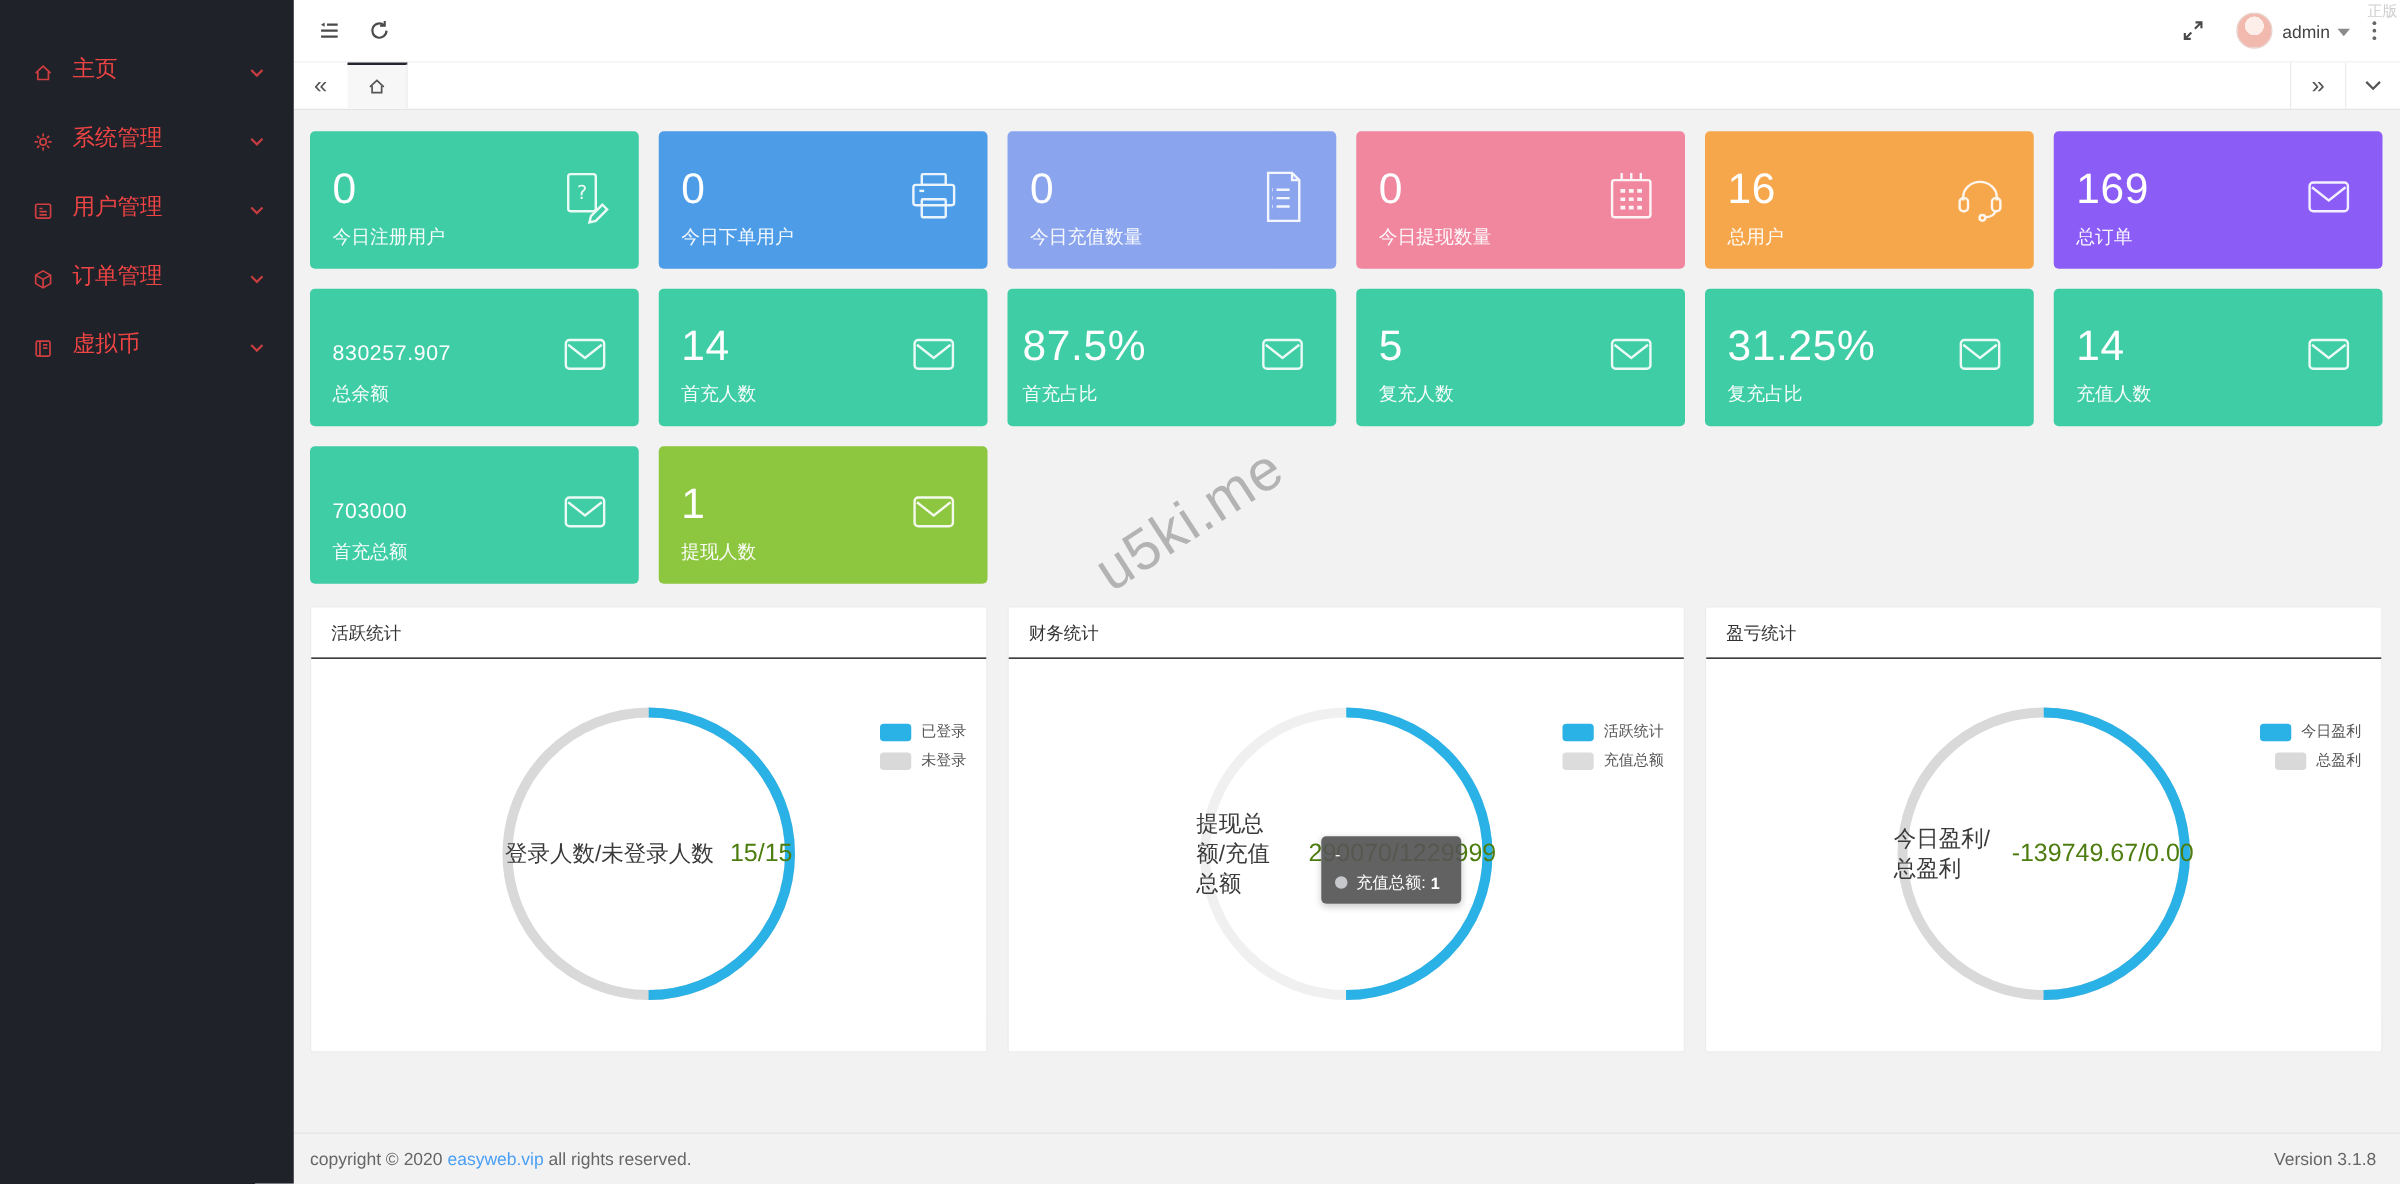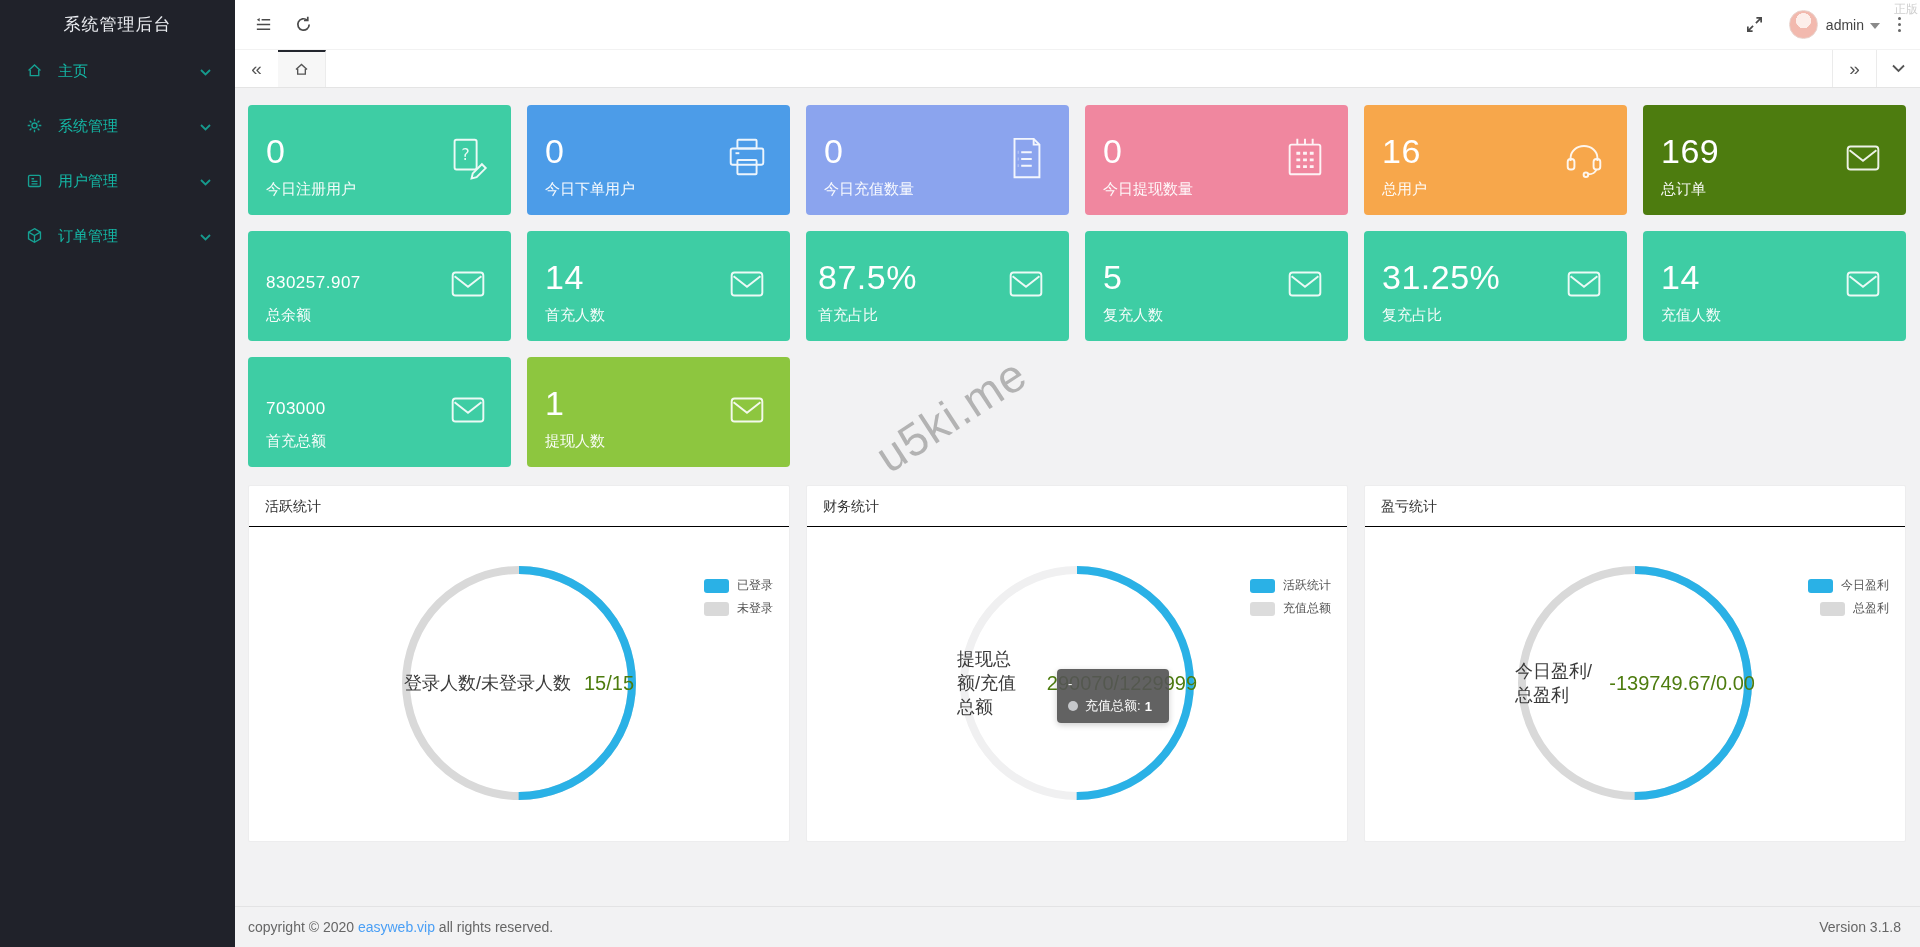--- a/index.html
+++ b/index.html
@@ -4,21 +4,21 @@
 <style>
   * { margin:0; padding:0; box-sizing:border-box; }
   html,body { width:1920px; height:947px; overflow:hidden; }
   body { font-family:"Liberation Sans","DejaVu Sans",sans-serif; background:#f2f2f3; }
   .app { position:relative; width:1920px; height:947px; }
 
   
   .sidebar { position:absolute; left:0; top:0; width:235px; height:100%; background:#20222a; z-index:3; }
   .side-title { height:50px; line-height:50px; text-align:center; color:#eceef2; font-size:17px; letter-spacing:1px; }
   .menu { margin-top:12px; }
-  .menu-item { display:flex; align-items:flex-start; height:55px; padding:0 24px 0 26px; color:#14b8a6; font-size:15px; cursor:pointer; }
+  .menu-item { display:flex; align-items:flex-end; height:55px; padding:0 24px 0 26px; color:#ef4444; font-size:18px; cursor:pointer; }
   .menu-item .mi-icon { width:17px; height:17px; margin-right:15px; flex:0 0 auto; opacity:.85; }
   .menu-item .mi-icon svg { width:17px; height:17px; stroke:currentColor; fill:none; stroke-width:1.6; }
   .menu-item .chev { margin-left:auto; opacity:.8; }
   .menu-item .chev svg { width:11px; height:7px; stroke:currentColor; fill:none; stroke-width:1.8; }
 
   
   .main { position:absolute; left:235px; top:0; right:0; bottom:0; }
   .header { position:absolute; left:0; top:0; right:0; height:49px; background:#fff; display:flex; align-items:center; box-shadow:0 1px 2px rgba(0,0,0,.04); z-index:2; }
   .hd-icon { width:40px; height:49px; display:flex; align-items:center; justify-content:center; color:#4a4a4a; cursor:pointer; }
   .hd-icon svg { width:19px; height:19px; stroke:currentColor; fill:none; stroke-width:1.8; }
@@ -79,21 +79,20 @@
   .footer { position:absolute; left:0; right:0; bottom:0; height:41px; border-top:1px solid #e3e3e4; display:flex; align-items:center; padding:0 19px 0 13px; font-size:14px; color:#666; }
   .footer a { color:#4a9ff5; text-decoration:none; cursor:pointer; }
   .footer .version { margin-left:auto; }
 </style>
 </head>
 <body>
 
 <div class="app">
 
   <aside class="sidebar">
-    <div class="side-title">系统管理后台</div>
     <nav class="menu">
       <div class="menu-item">
         <span class="mi-icon"><svg viewBox="0 0 20 20">
               <path d="M3 10 L10 3.5 L17 10"></path>
               <path d="M5 9 v7 h10 v-7"></path>
             </svg></span>
         <span>主页</span>
         <span class="chev"><svg viewBox="0 0 11 7">
               <polyline points="1,1 5.5,5.5 10,1"></polyline>
             </svg></span>
@@ -117,20 +116,30 @@
         <span class="chev"><svg viewBox="0 0 11 7">
               <polyline points="1,1 5.5,5.5 10,1"></polyline>
             </svg></span>
       </div>
       <div class="menu-item">
         <span class="mi-icon"><svg viewBox="0 0 20 20">
               <path d="M10 2 L17 6 v8 L10 18 L3 14 V6 Z"></path>
               <path d="M3 6 L10 10 L17 6 M10 10 v8"></path>
             </svg></span>
         <span>订单管理</span>
+        <span class="chev"><svg viewBox="0 0 11 7">
+              <polyline points="1,1 5.5,5.5 10,1"></polyline>
+            </svg></span>
+      </div>
+      <div class="menu-item">
+        <span class="mi-icon"><svg viewBox="0 0 20 20">
+              <rect x="3.5" y="3.5" width="13" height="14" rx="1.5"></rect>
+              <path d="M7 3.5 v14 M10 7 h4 M10 10 h4"></path>
+            </svg></span>
+        <span>虚拟币</span>
         <span class="chev"><svg viewBox="0 0 11 7">
               <polyline points="1,1 5.5,5.5 10,1"></polyline>
             </svg></span>
       </div>
     </nav>
   </aside>
 
   <div class="main">
 
     <div class="header">
@@ -245,21 +254,21 @@
             <svg viewBox="0 0 48 48">
                 <path d="M10 27 v-3 a14 12.5 0 0 1 28 0 v3"></path>
                 <rect x="7" y="25" width="7" height="11" rx="3"></rect>
                 <rect x="34" y="25" width="7" height="11" rx="3"></rect>
                 <path d="M37 36 a9 7 0 0 1 -9 5"></path>
                 <circle cx="26" cy="41.5" r="2.4"></circle>
               </svg>
           </span>
         </div>
 
-        <div class="card" style="background: #4d7c0f;">
+        <div class="card" style="background: #8b5cf6;">
           <div class="card-value">169</div>
           <div class="card-label">总订单</div>
           <span class="card-icon">
             <svg viewBox="0 0 48 48">
                 <rect x="8" y="12" width="32" height="24" rx="3"></rect>
                 <polyline points="10,16 24,27 38,16"></polyline>
               </svg>
           </span>
         </div>
 

